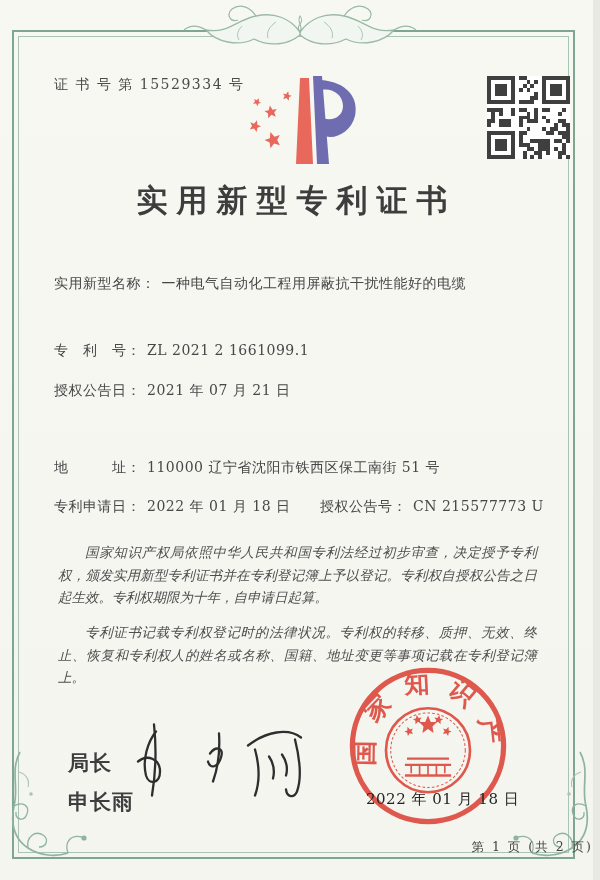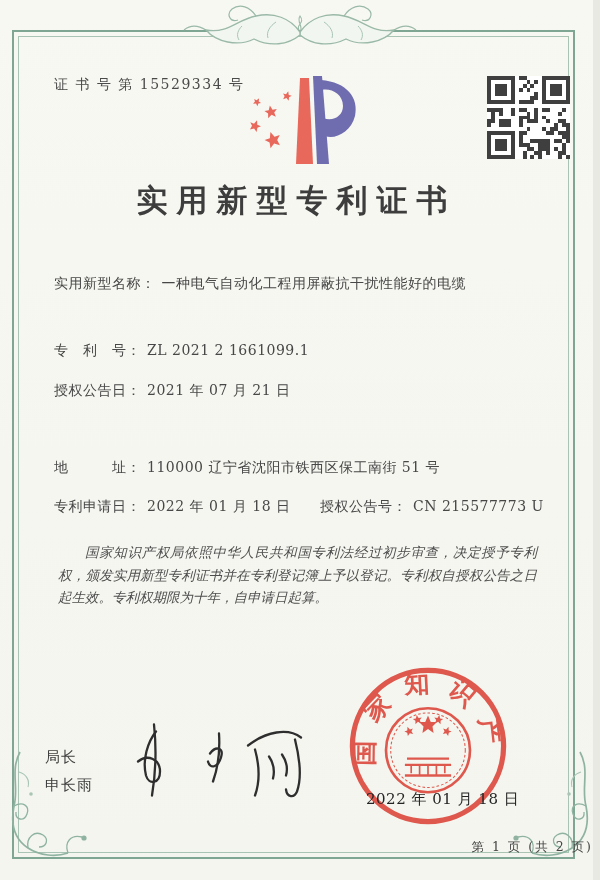--- a/index.html
+++ b/index.html
@@ -38,21 +38,21 @@
   }
   .field-row .lbl{letter-spacing:0.5px;}
   .field-row .val{margin-left:6px;letter-spacing:0.5px;}
   .grant-no{position:absolute;left:234px;top:0;margin-left:32px;}
   .body-text{
     position:absolute;left:46px;right:44px;top:529px;
     font-size:13.5px;line-height:1.68;color:#4e4e4e;
     font-style:italic;text-align:justify;
   }
   .body-text p{margin:12px;text-indent:2em;}
-  .signer{position:absolute;left:45px;top:744px;font-size:15px;color:#3e3e3e;line-height:1.85;letter-spacing:1px;}
+  .signer{position:absolute;left:68px;top:744px;font-size:21px;color:#3e3e3e;line-height:1.85;letter-spacing:1px;font-weight:bold;}
   .signature{position:absolute;left:122px;top:718px;}
   .seal{position:absolute;left:344px;top:662px;}
   .seal-date{
     position:absolute;left:366px;top:790px;
     font-size:15px;letter-spacing:0.5px;color:#252525;white-space:nowrap;
   }
   .footer{
     position:absolute;left:0;top:839px;width:100%;text-align:right;
     font-size:12.5px;letter-spacing:2px;color:#444;
   }
@@ -260,20 +260,21 @@
   </div>
   <div class="field-row" style="top:498px;">
     <span class="lbl">专利申请日：</span><span class="val">2022 年 01 月 18 日</span>
     <span class="grant-no">
       <span class="lbl">授权公告号：</span><span class="val">CN 215577773 U</span>
     </span>
   </div>
 
   <div class="body-text">
     <p>国家知识产权局依照中华人民共和国专利法经过初步审查，决定授予专利权，颁发实用新型专利证书并在专利登记簿上予以登记。专利权自授权公告之日起生效。专利权期限为十年，自申请日起算。</p>
+    <p>专利证书记载专利权登记时的法律状况。专利权的转移、质押、无效、终止、恢复和专利权人的姓名或名称、国籍、地址变更等事项记载在专利登记簿上。</p>
   </div>
 
   <div class="signer">
     <div>局长</div>
     <div>申长雨</div>
   </div>
 
   <svg class="signature" width="200" height="88" viewBox="0 0 200 85" fill="none" stroke="#2e2e2e" stroke-width="2.3" stroke-linecap="round" stroke-linejoin="round">
     <path d="M34,12 C26,22 20,40 24,56 C27,66 38,64 38,52 C38,40 26,34 16,42"></path>
     <path d="M32,5 C34,24 35,46 30,76"></path>

